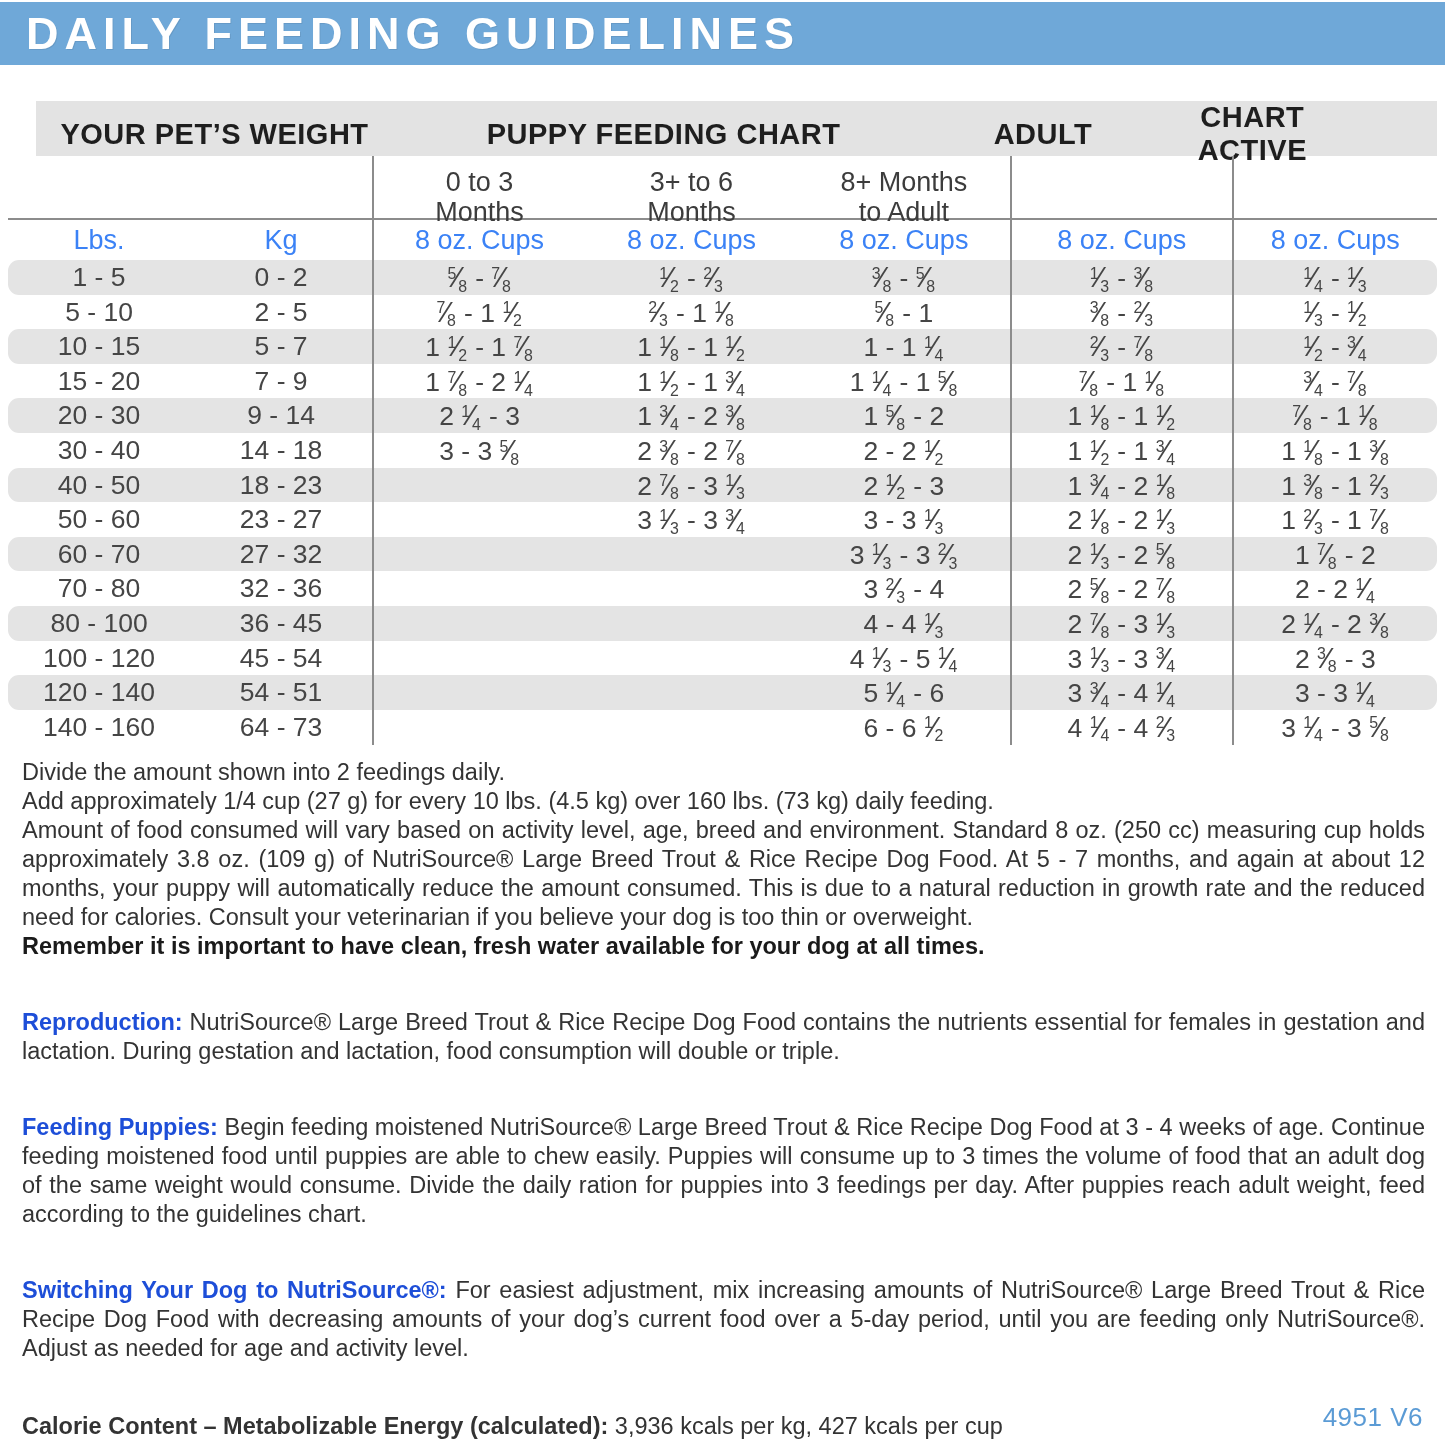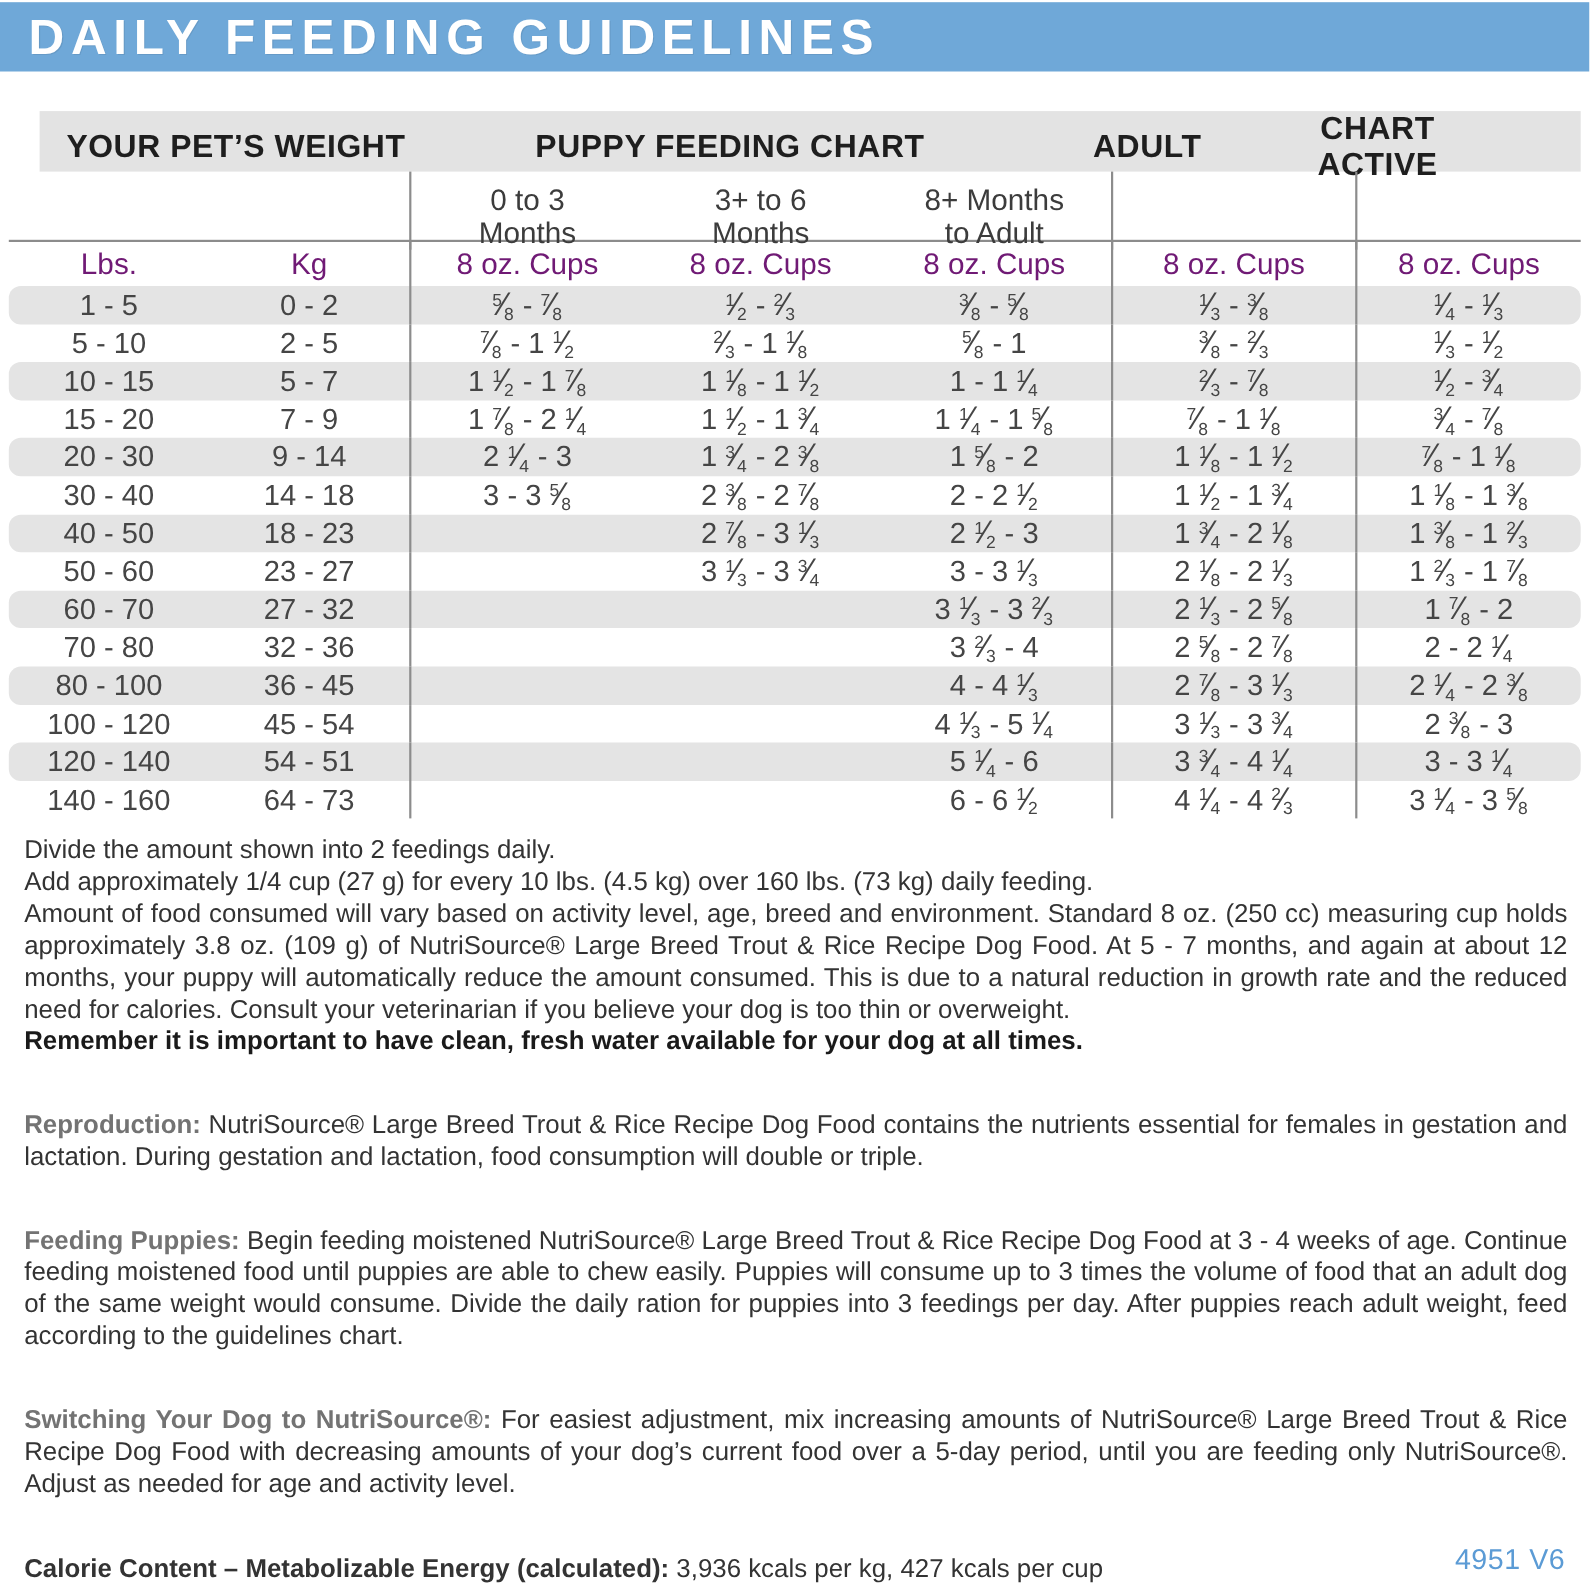--- a/index.html
+++ b/index.html
@@ -36,41 +36,41 @@
   .band .gh{
     text-align:center;font-size:29px;font-weight:700;color:var(--ink);letter-spacing:0.5px;
   }
   .tgrid{display:grid;grid-template-columns:12.74% 12.74% 14.9% 14.9% 14.83% 15.53% 14.36%;}
   .months{height:64px;border-bottom:2px solid var(--line);}
   .months .tcell{
     font-size:27px;color:#3C3C3C;text-align:center;line-height:30px;
     padding-top:11px;white-space:pre-line;
   }
   .unitrow{height:40px;}
-  .unitrow .tcell{font-size:27px;color:#701a75;text-align:center;line-height:40px;}
+  .unitrow .tcell{font-size:27px;color:#3b82f6;text-align:center;line-height:40px;}
   .trow{height:34.6px;border-radius:11px;}
   .trow.stripe{background:var(--stripe);}
   .trow .tcell{
     font-size:26.5px;color:var(--tableink);text-align:center;line-height:34.6px;
     white-space:nowrap;
   }
   .col-p1,.col-adult,.col-less{border-left:2px solid var(--line);}
   
   .fr{white-space:nowrap;}
   .fr sup,.fr sub{font-size:0.60em;position:relative;vertical-align:baseline;line-height:0;}
   .fr sup{top:-0.52em;}
   .fr sub{top:0.30em;left:-0.05em;}
   .fr .sl{font-size:1.12em;margin:0 -0.04em;}
   
   .textarea{margin:14px 20px 0 22px;font-size:23.5px;line-height:29px;color:var(--bodyink);}
   .note-line{text-align:left;}
   .just{text-align:justify;}
   .bold-line{font-weight:700;color:#1A1A1A;}
   .para{margin-top:47px;text-align:justify;}
-  .para b{color:#737373;}
+  .para b{color:#1d4ed8;}
   .calorie{margin-top:49px;}
   .cups{margin-top:0px;}
   .footer-code{
     position:absolute;right:22px;bottom:10px;
     color:var(--footblue);font-size:26px;letter-spacing:0.5px;
   }
 </style>
 </head>
 <body>
 

